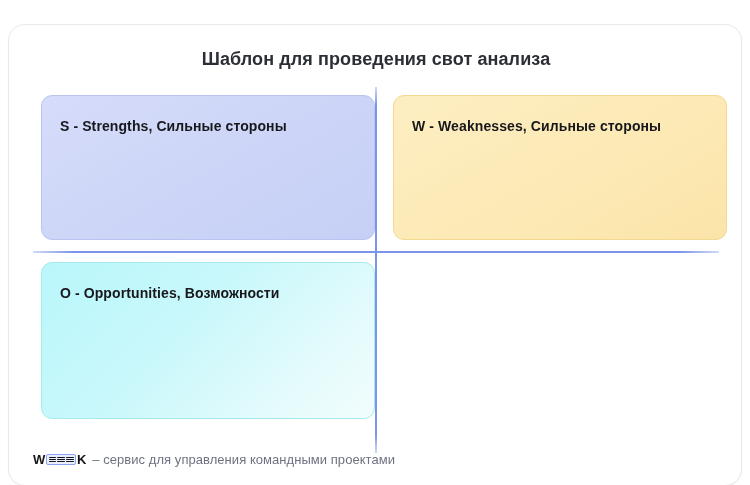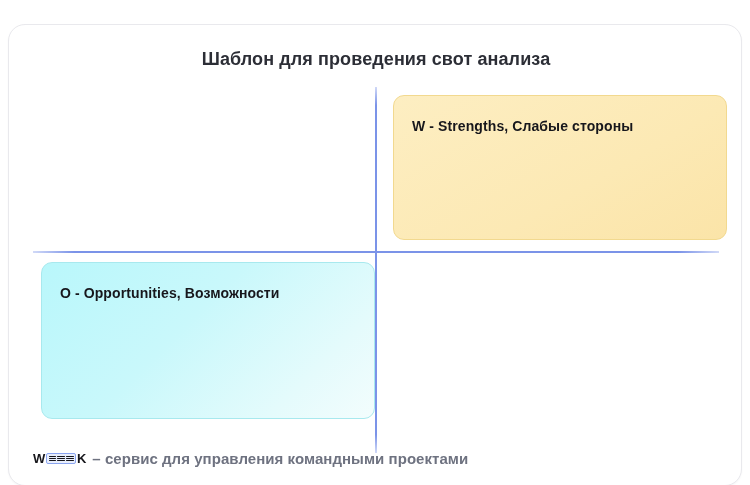--- a/index.html
+++ b/index.html
@@ -171,42 +171,45 @@
     width: 8px;
     height: 100%;
   }
   .logo-bar {
     width: 100%;
     height: 1.5px;
     background: #16161b;
     border-radius: 0.5px;
   }
   #footer-tagline {
-    font-size: 15px;
-    font-weight: 700;
+    font-size: 13px;
+    font-weight: 400;
     color: #6e7280;
     letter-spacing: 0.05px;
     white-space: nowrap;
   }
 </style>
 </head>
 <body>
 
 <div id="swot-card">
 
   <div id="page-title">Шаблон для проведения свот анализа</div>
 
   <div id="swot-matrix">
 
     <div class="divider" id="divider-horizontal"></div>
     <div class="divider" id="divider-vertical"></div>
 
+    <div class="quadrant" id="quadrant-strengths">
+      <div class="quadrant-label">S - Strengths, Сильные стороны</div>
+    </div>
 
     <div class="quadrant" id="quadrant-weaknesses">
-      <div class="quadrant-label">W - Strengths, Слабые стороны</div>
+      <div class="quadrant-label">W - Weaknesses, Сильные стороны</div>
     </div>
 
     <div class="quadrant" id="quadrant-opportunities">
       <div class="quadrant-label">O - Opportunities, Возможности</div>
     </div>
 
 
   </div>
 
   <div id="footer">

